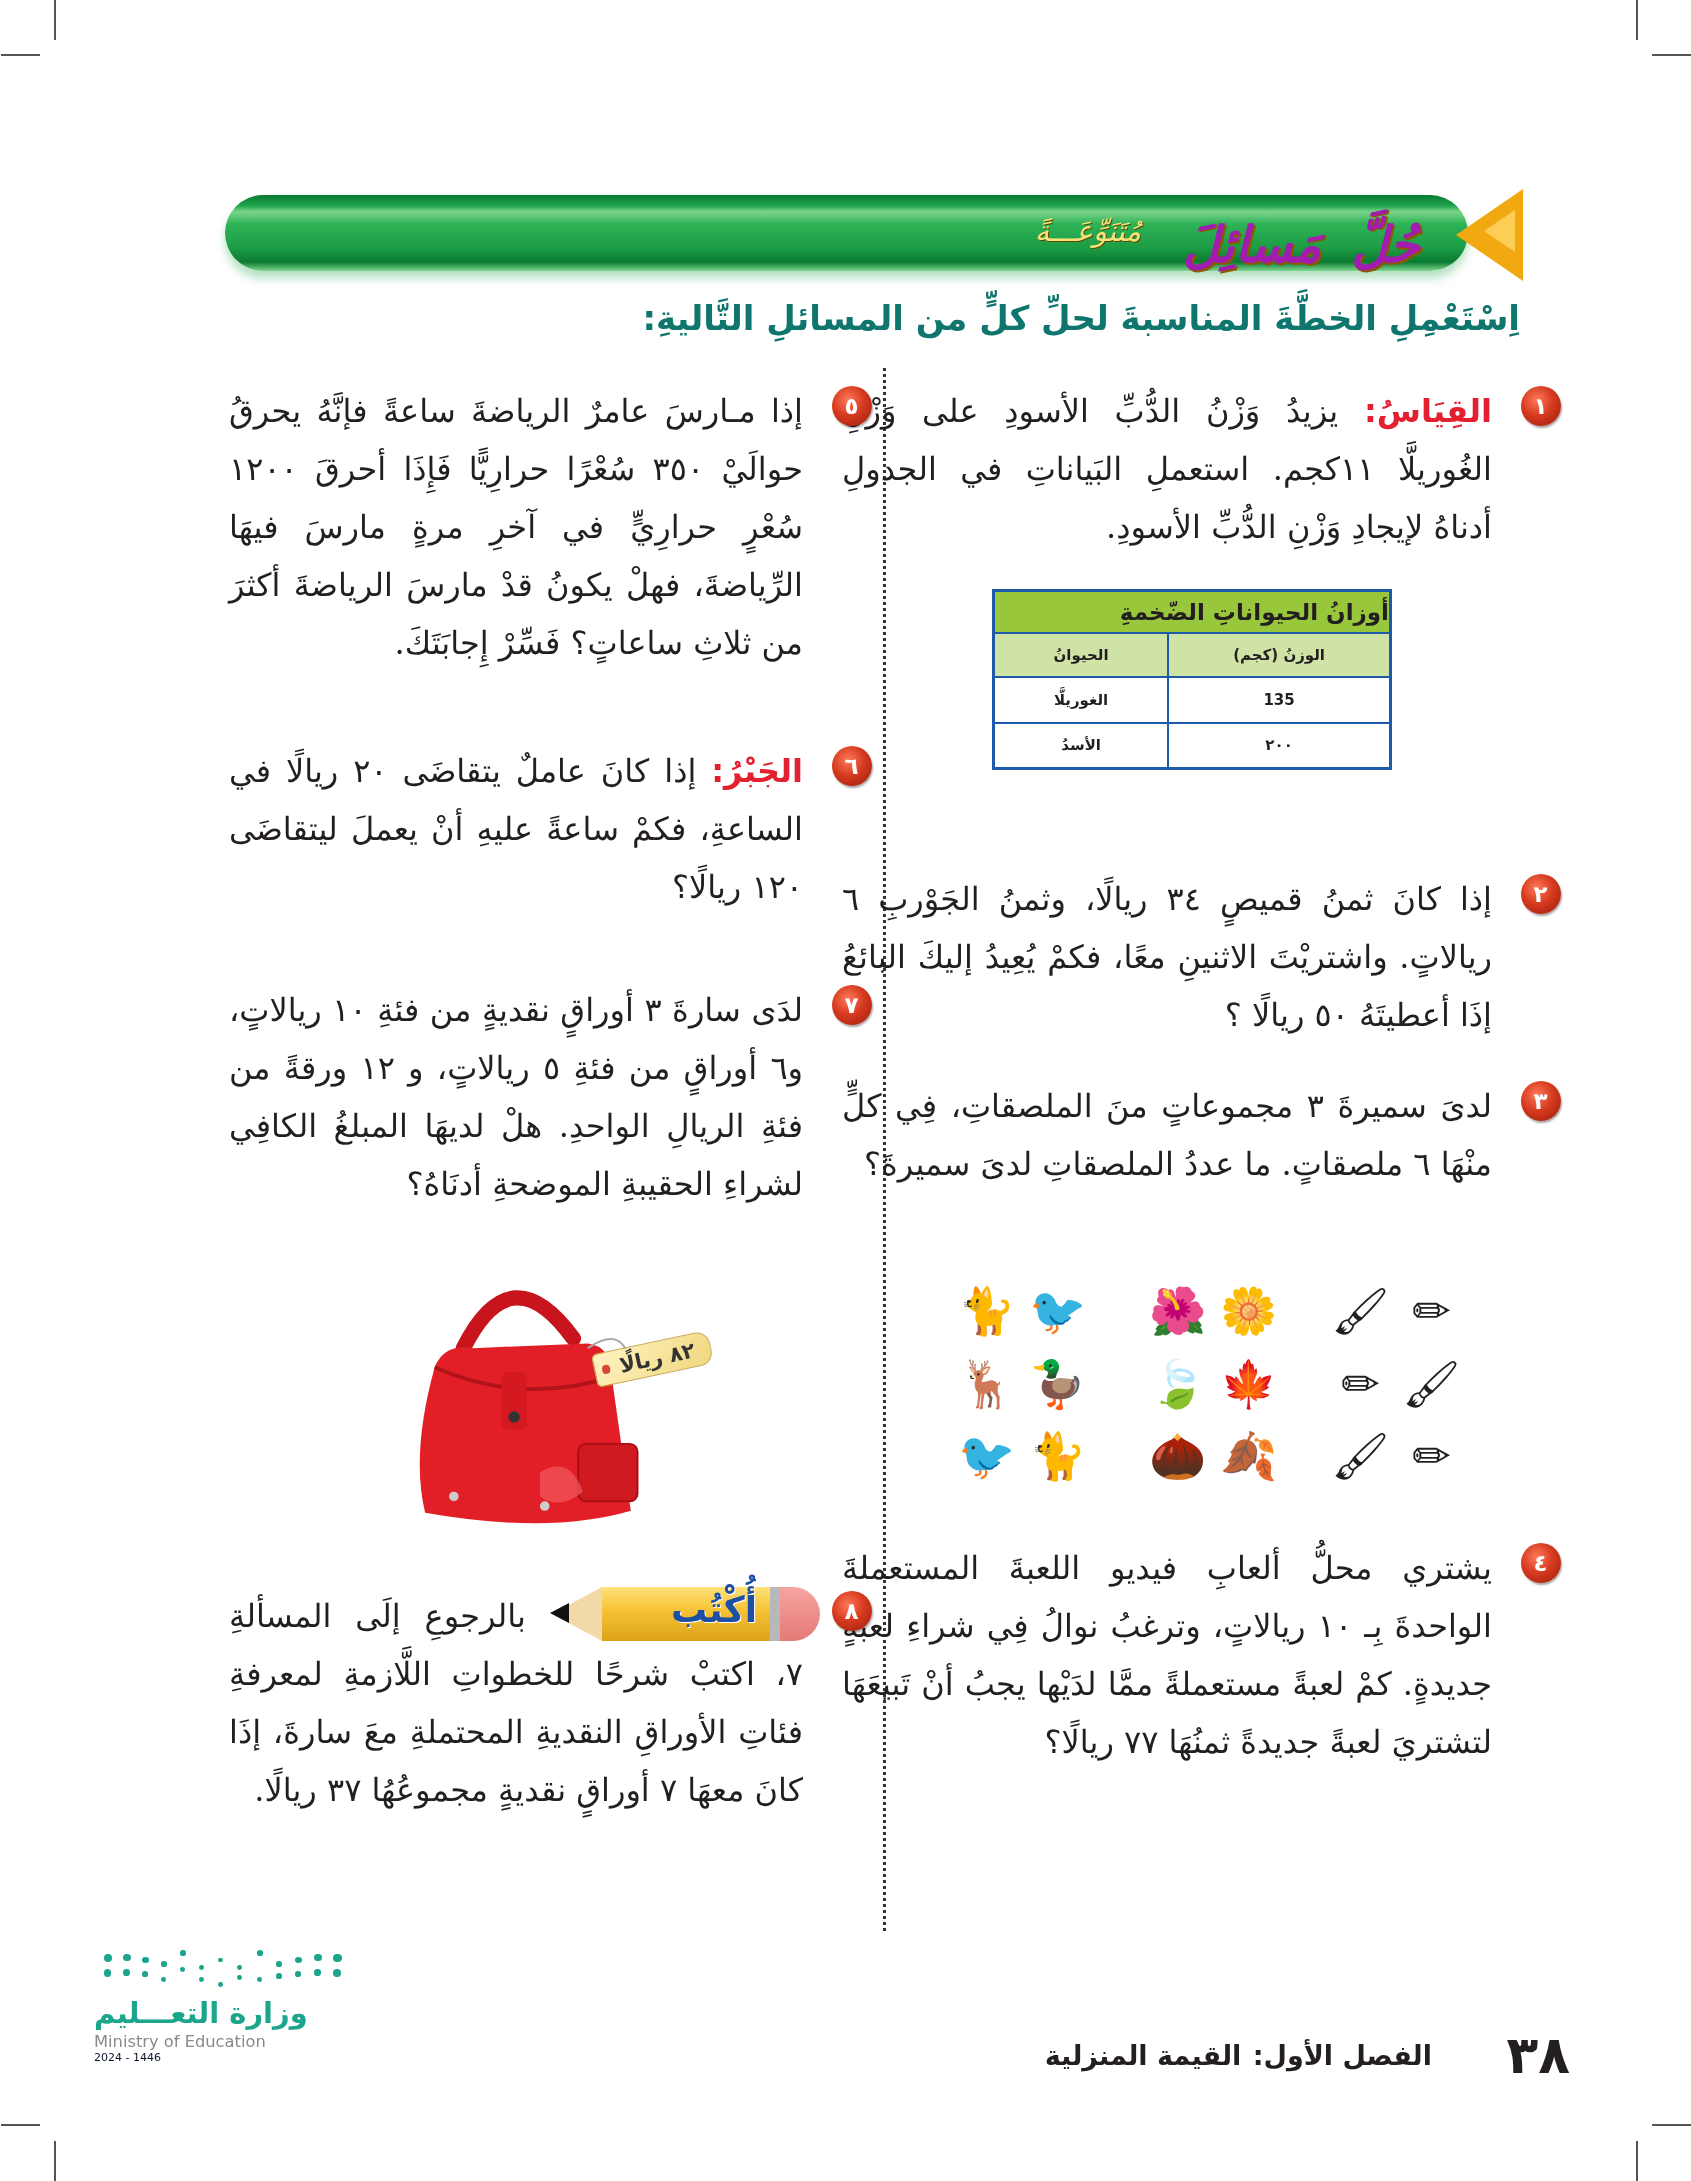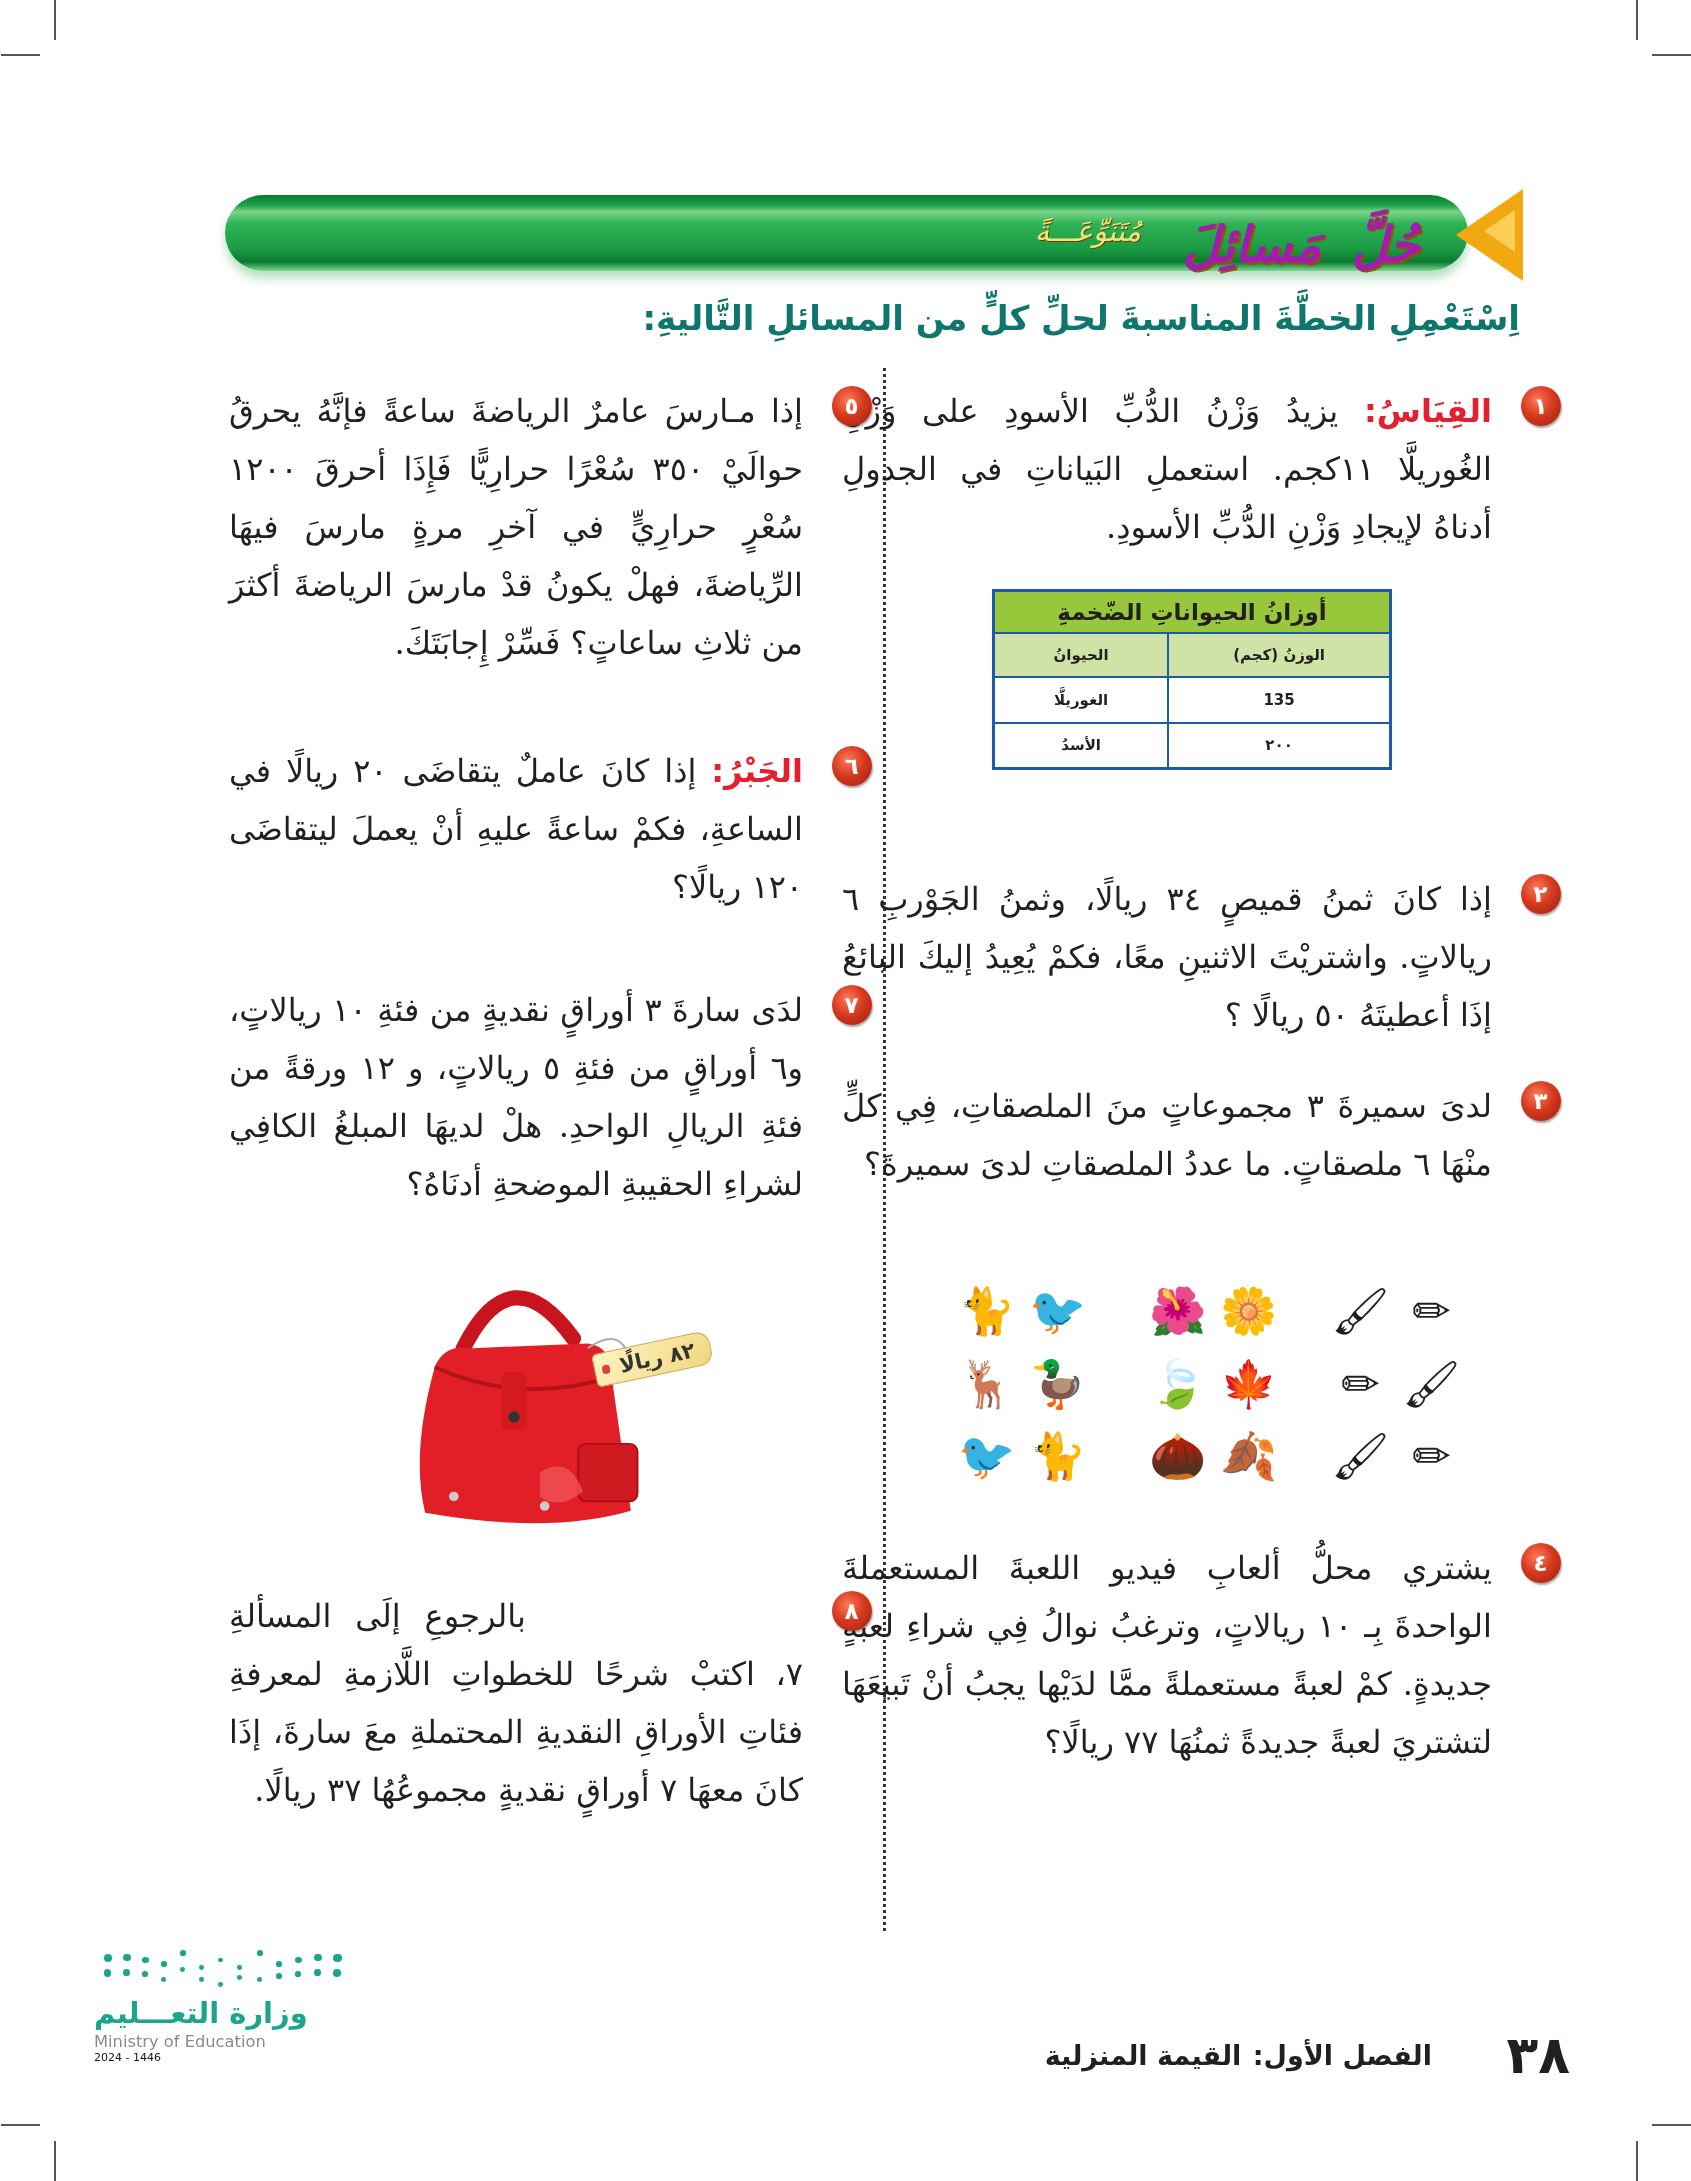--- a/index.html
+++ b/index.html
@@ -30,21 +30,21 @@
   .pnum { position: absolute; right: -11.5px; top: 3.8px; width: 40px; height: 40px; border-radius: 50%;
     background: radial-gradient(circle at 40% 35%, #ff7a5a 0%, #d63a1f 45%, #9c1c0c 100%);
     color: #fff; font-size: 23px; font-weight: bold; text-align: center; line-height: 40px;
     box-shadow: 1px 1.9px 1.9px rgba(0,0,0,.35); }
   .ptext { font-family: "DejaVu Serif", serif; font-size: 32px; line-height: 58px; color: #231f20; text-align: justify; }
   .ptext .kw { color: #e3202f; font-weight: bold; font-family: "DejaVu Sans", sans-serif; }
 
   
   .data-table { position: absolute; border-collapse: collapse; border: 3.8px solid #1d5aa7; font-family: "DejaVu Sans", sans-serif; font-weight: bold; }
   .data-table th, .data-table td { border: 2.9px solid #1d5aa7; text-align: center; font-size: 15px; color: #231f20; }
-  .data-table .t-title { background: #98c73c; height: 42px; font-size: 23px; }
+  .data-table .t-title { background: #98c73c; height: 42px; font-size: 23px; text-align: right; }
   .data-table .t-head th { background: #cfe3a6; height: 44px; }
   .data-table td { background: #fff; height: 46px; }
   .placeholder-box { display: inline-block; width: 30px; height: 30px; background: #bcbdc0; vertical-align: middle; }
 
   
   .stickers { position: absolute; }
   .sticker { position: absolute; width: 63px; height: 59px; display: flex; align-items: center; justify-content: center; font-size: 46px; line-height: 1; }
 
   
   .bag { position: absolute; }
@@ -192,20 +192,28 @@
     <path d="M190 90 Q220 70 230 92" fill="none" stroke="#aaa" stroke-width="2"></path>
   </svg>
   <div class="price-tag" style="left:187px;top:80px;">
     <span class="hole"></span>
     <span>٨٢ ريالًا</span>
   </div>
 </div>
 
 <div class="problem" style="right:832px;top:1587px;width:631px;">
   <div class="pnum">٨</div>
+  <div class="write-badge" style="right:46px;top:0;width:277px;">
+    <div class="pencil-body"></div>
+    <div class="pencil-eraser"></div>
+    <div class="pencil-band"></div>
+    <div class="pencil-tip"></div>
+    <div class="pencil-lead"></div>
+    <div class="pencil-label">أُكْتُب</div>
+  </div>
   <p class="ptext" style="padding-right:57px;text-indent:277px;">بالرجوعِ إلَى المسألةِ ٧، اكتبْ شرحًا للخطواتِ اللَّازمةِ لمعرفةِ فئاتِ الأوراقِ النقديةِ المحتملةِ معَ سارةَ، إذَا كانَ معهَا ٧ أوراقٍ نقديةٍ مجموعُهُا ٣٧ ريالًا.</p>
 </div>
 
 <div class="footer-page">٣٨</div>
 <div class="footer-chapter">
   <span>الفصل الأول:</span><span class="sep"></span><span>القيمة المنزلية</span>
 </div>
 
 <div class="moe">
   <div class="moe-dots" id="moe-dots">

